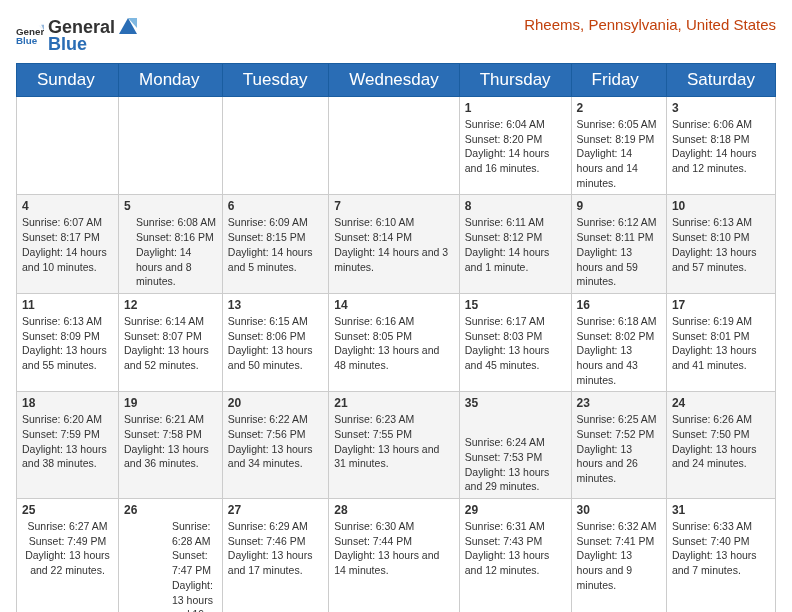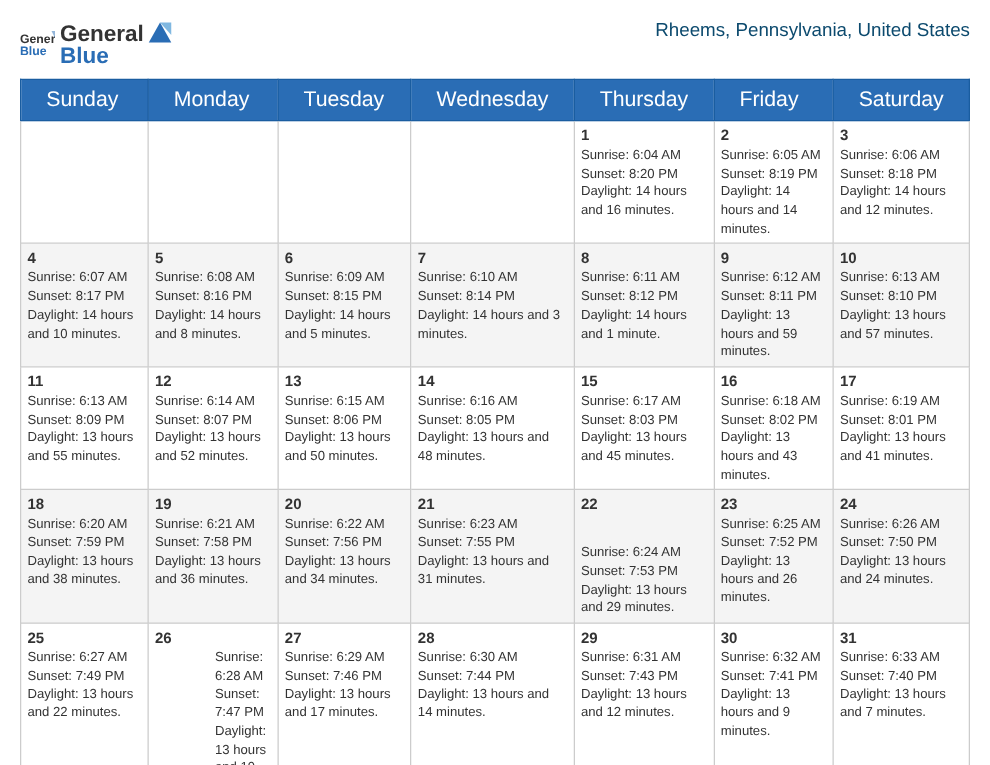--- a/index.html
+++ b/index.html
@@ -28,21 +28,21 @@
     .title-area {
       text-align: right;
     }
     .month-year {
       font-size: 36px;
       font-weight: bold;
       color: #333;
     }
     .location {
       font-size: 15px;
-      color: #0c4a6e;
+      color: #c2410c;
     }
     .calendar {
       width: 100%;
       border-collapse: collapse;
       border: 1px solid #ccc;
     }
     .calendar th {
       background: #2a6db5;
       color: #fff;
       font-size: 17px;
@@ -152,21 +152,21 @@
       </tr>
       <tr>
         <td>
           <span class="day-number">4</span>
           <div class="day-info" style="white-space: pre-line;">Sunrise: 6:07 AM
 Sunset: 8:17 PM
 Daylight: 14 hours and 10 minutes.</div>
         </td>
         <td>
           <span class="day-number">5</span>
-          <div class="day-info" style="white-space: pre-line;">Sunrise: 6:08 AM
+          <div class="day-info" style="white-space: pre-line; margin-left: 12px;">Sunrise: 6:08 AM
 Sunset: 8:16 PM
 Daylight: 14 hours and 8 minutes.</div>
         </td>
         <td>
           <span class="day-number">6</span>
           <div class="day-info" style="white-space: pre-line;">Sunrise: 6:09 AM
 Sunset: 8:15 PM
 Daylight: 14 hours and 5 minutes.</div>
         </td>
         <td>
@@ -257,42 +257,42 @@
 Sunset: 7:56 PM
 Daylight: 13 hours and 34 minutes.</div>
         </td>
         <td>
           <span class="day-number">21</span>
           <div class="day-info" style="white-space: pre-line;">Sunrise: 6:23 AM
 Sunset: 7:55 PM
 Daylight: 13 hours and 31 minutes.</div>
         </td>
         <td>
-          <span class="day-number">22</span>
+          <span class="day-number">35</span>
           <div class="day-info" style="white-space: pre-line; margin-top: 25px;">Sunrise: 6:24 AM
 Sunset: 7:53 PM
 Daylight: 13 hours and 29 minutes.</div>
         </td>
         <td>
           <span class="day-number">23</span>
           <div class="day-info" style="white-space: pre-line;">Sunrise: 6:25 AM
 Sunset: 7:52 PM
 Daylight: 13 hours and 26 minutes.</div>
         </td>
         <td>
           <span class="day-number">24</span>
           <div class="day-info" style="white-space: pre-line;">Sunrise: 6:26 AM
 Sunset: 7:50 PM
 Daylight: 13 hours and 24 minutes.</div>
         </td>
       </tr>
       <tr>
         <td>
           <span class="day-number">25</span>
-          <div class="day-info" style="white-space: pre-line;">Sunrise: 6:27 AM
+          <div class="day-info" style="white-space: pre-line; text-align: center;">Sunrise: 6:27 AM
 Sunset: 7:49 PM
 Daylight: 13 hours and 22 minutes.</div>
         </td>
         <td>
           <span class="day-number">26</span>
           <div class="day-info" style="white-space: pre-line; margin-left: 48px;">Sunrise: 6:28 AM
 Sunset: 7:47 PM
 Daylight: 13 hours and 19 minutes.</div>
         </td>
         <td>

